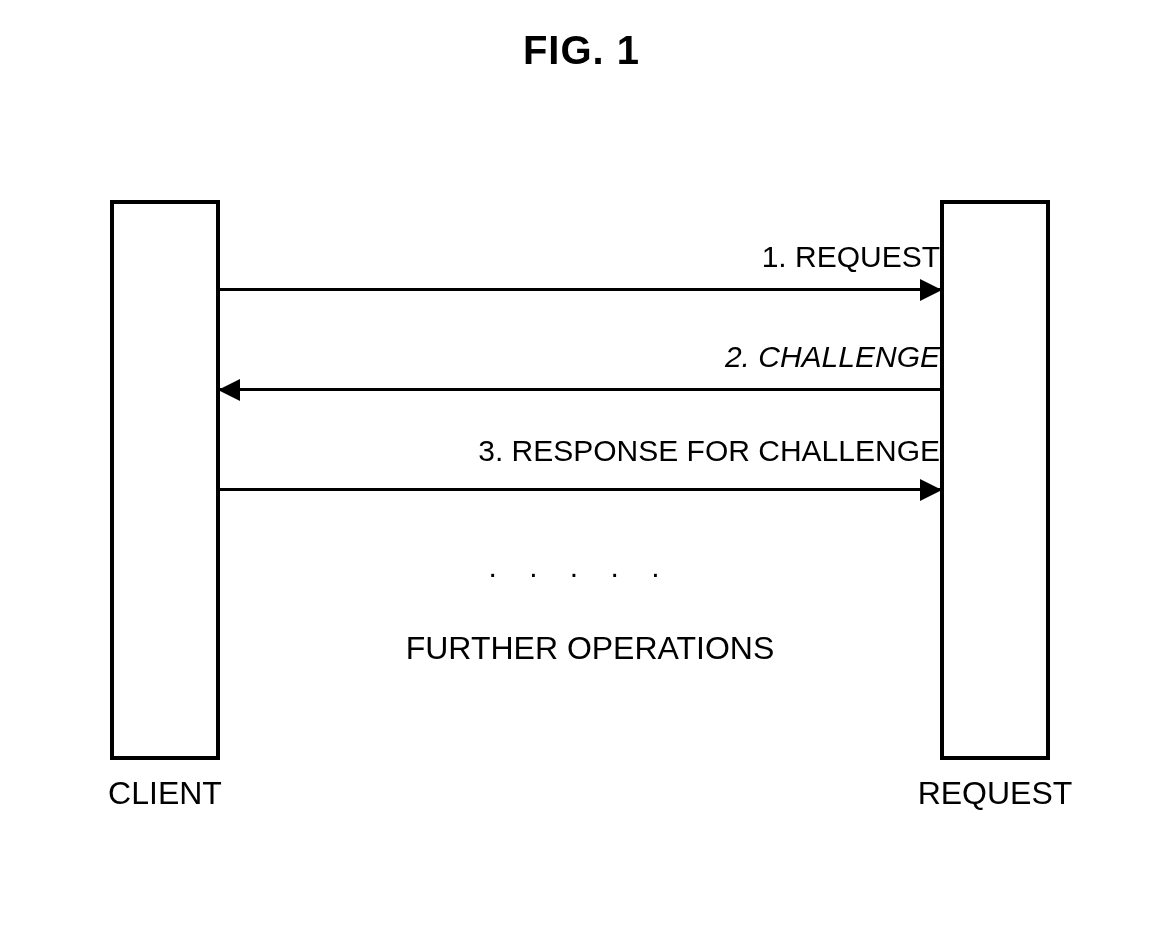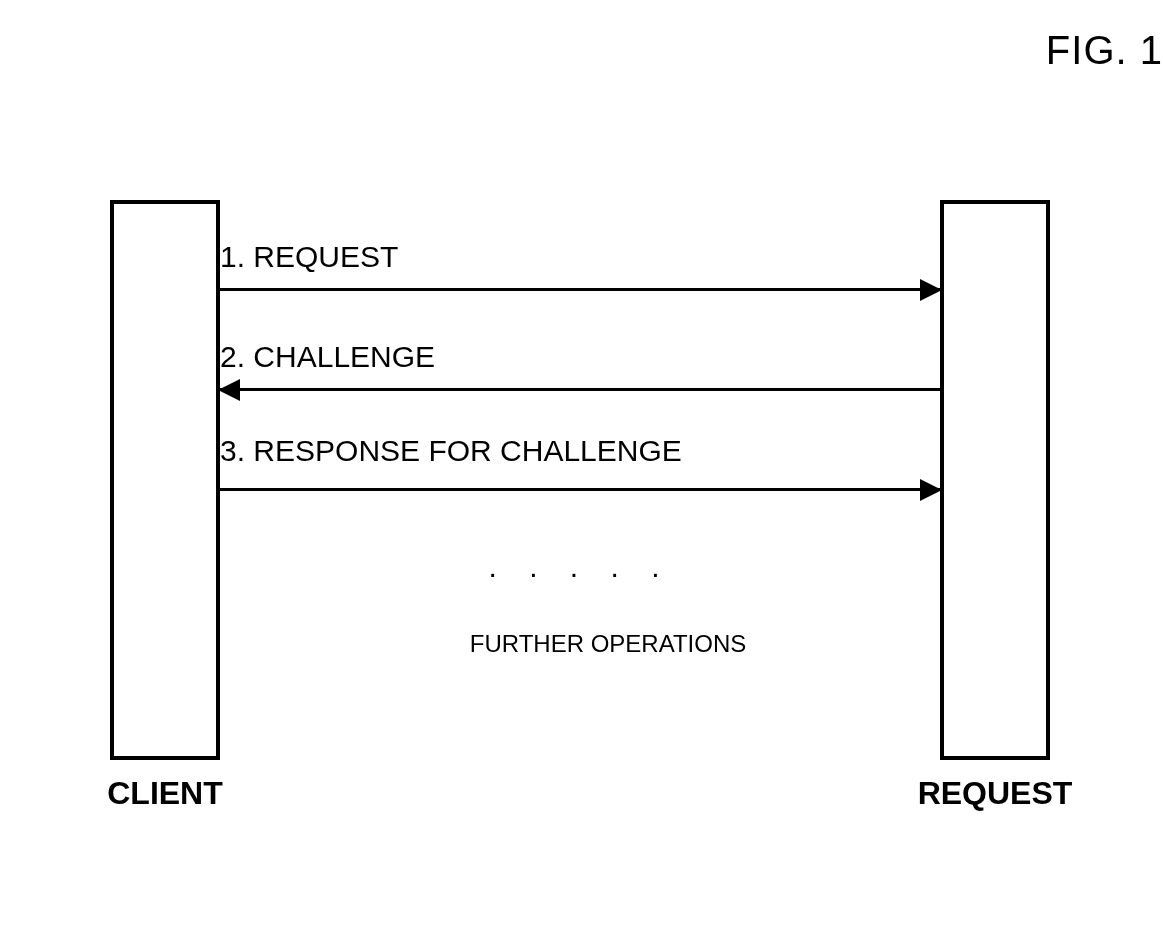--- a/index.html
+++ b/index.html
@@ -10,23 +10,23 @@
     font-family: Arial, Helvetica, sans-serif;
     width: 1163px;
     height: 941px;
     position: relative;
   }
   .figure-title {
     position: absolute;
     top: 28px;
     left: 0;
     width: 1163px;
-    text-align: right;
+    text-align: center;
     font-size: 40px;
-    font-weight: normal;
+    font-weight: bold;
     letter-spacing: 1px;
   }
   .diagram {
     position: absolute;
     top: 200px;
     left: 110px;
     width: 940px;
     height: 700px;
   }
   .lifeline-box {
@@ -35,38 +35,37 @@
     height: 560px;
     border: 4px solid #000;
     background: #fff;
   }
   .lifeline-label {
     position: absolute;
     top: 575px;
     width: 200px;
     text-align: center;
     font-size: 32px;
-    font-weight: bold;
   }
   .client-box { left: 0; top: 0; }
   .server-box { left: 830px; top: 0; }
   .client-label { left: -45px; }
   .server-label { left: 785px; }
   .msg-line {
     position: absolute;
     left: 110px;
     width: 720px;
     height: 0;
     border-top: 3px solid #000;
   }
   .msg-label {
     position: absolute;
     left: 110px;
     width: 720px;
-    text-align: left;
+    text-align: right;
     font-size: 30px;
   }
   .arrow-right::after {
     content: "";
     position: absolute;
     right: -2px;
     top: -12px;
     width: 0; height: 0;
     border-left: 22px solid #000;
     border-top: 11px solid transparent;
@@ -85,44 +84,44 @@
   .ellipsis {
     position: absolute;
     left: 110px;
     width: 720px;
     text-align: center;
     font-size: 30px;
     letter-spacing: 12px;
   }
   .further {
     position: absolute;
-    left: 120px;
+    left: 102px;
     width: 720px;
     text-align: center;
-    font-size: 24px;
+    font-size: 32px;
     padding-left: 36px;
   }
 </style>
 </head>
 <body>
 
 <div class="figure-title">FIG.  1</div>
 
 <div class="diagram">
 
   <div class="lifeline-box client-box"></div>
   <div class="lifeline-box server-box"></div>
 
   <div class="lifeline-label client-label">CLIENT</div>
   <div class="lifeline-label server-label">REQUEST</div>
 
   <div class="msg-label" style="top:40px;">1. REQUEST</div>
   <div class="msg-line arrow-right" style="top:88px;"></div>
 
-  <div class="msg-label" style="top:140px;">2. CHALLENGE</div>
+  <div class="msg-label" style="top:140px;font-style:italic;">2. CHALLENGE</div>
   <div class="msg-line arrow-left" style="top:188px;"></div>
 
   <div class="msg-label" style="top:234px;">3. RESPONSE FOR CHALLENGE</div>
   <div class="msg-line arrow-right" style="top:288px;"></div>
 
   <div class="ellipsis" style="top:350px;">. . . . .</div>
 
   <div class="further" style="top:430px;">FURTHER OPERATIONS</div>
 
 </div>

